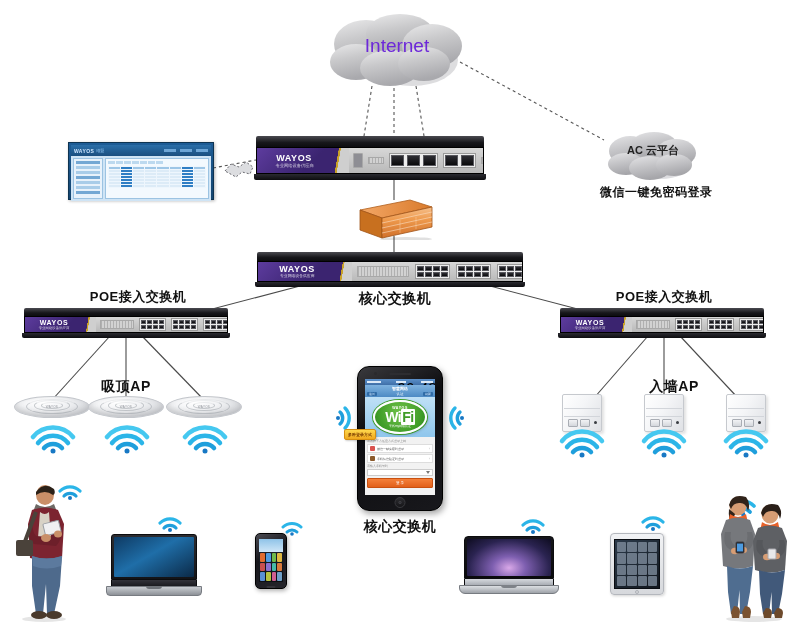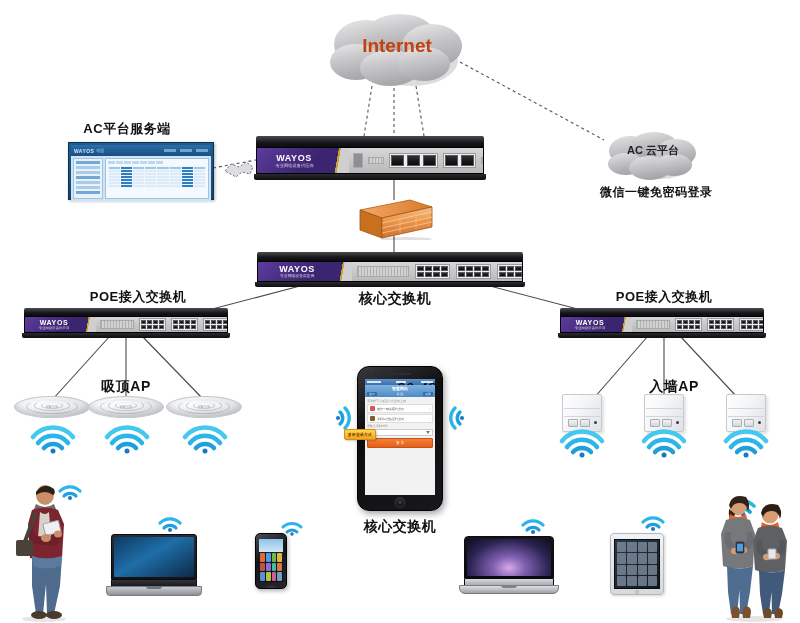--- a/index.html
+++ b/index.html
@@ -25,21 +25,21 @@
   }
 
   
   #links { position:absolute; left:0; top:0; width:800px; height:623px; }
 
   
   .cloud { position:absolute; }
   .cloud .txt {
     position:absolute; width:100%; text-align:center;
     top:50%; transform:translateY(-50%);
-    color:#c2410c; font-weight:bold;
+    color:#6d28d9; font-weight:normal;
   }
 
   
   .rack { position:absolute; }
   .rack .top {
     position:absolute; left:0; top:0; width:100%;
     background:linear-gradient(#4a4a50,#17171b 60%,#0c0c0f);
     border-radius:2px 2px 0 0;
   }
   .rack .face {
@@ -387,21 +387,20 @@
         <ellipse cx="74" cy="22" rx="20" ry="14" fill="url(#cg2)"></ellipse>
         <ellipse cx="24" cy="33" rx="18" ry="11" fill="url(#cg2)"></ellipse>
         <ellipse cx="48" cy="37" rx="21" ry="12" fill="url(#cg2)"></ellipse>
         <ellipse cx="72" cy="34" rx="18" ry="11" fill="url(#cg2)"></ellipse>
       </g>
     </svg>
     <div class="txt" style="font-size:11px; font-weight:bold; color:#222; top:22px;">AC 云平台</div>
   </div>
   <div class="label" style="left:600px; top:184px; width:110px; font-size:12px;">微信一键免密码登录</div>
 
-  <div class="label" style="left:62px; top:120px; width:130px; font-size:13px;">AC平台服务端</div>
   <div class="console" style="left:68px; top:142px; width:146px; height:58px;">
     <div class="cbar">
       <div class="clogo">
         <span class="lg">WAYOS</span>
         <span class="lg2">维盟</span>
       </div>
       <div class="cmenu">
           <i></i>
           <i></i>
           <i></i>
@@ -920,20 +919,29 @@
         <i style="width:12px;"></i>
       </div>
       <div class="navbar">
         <div class="ttl">智慧网络</div>
         <div class="navrow">
           <b>返回</b>
           <span style="font-size:3.5px;color:#fff;">认证</span>
           <b>刷新</b>
         </div>
       </div>
+      <div class="hero">
+        <div class="wifilogo">
+          <div class="wtop">WAYOS</div>
+          <div class="wmain">
+            <span>Wi</span><em>Fi</em>
+          </div>
+          <div class="wbot">无线my网络认证</div>
+        </div>
+      </div>
       <div class="body">
         <div class="hint">请选择下方任意方式登录上网</div>
         <div class="row">
           <span class="ic"></span>
           <span class="tx">微信一键免密码登录</span>
           <span class="ch">›</span>
         </div>
         <div class="row">
           <span class="ic b"></span>
           <span class="tx">手机短信验证码登录</span>

